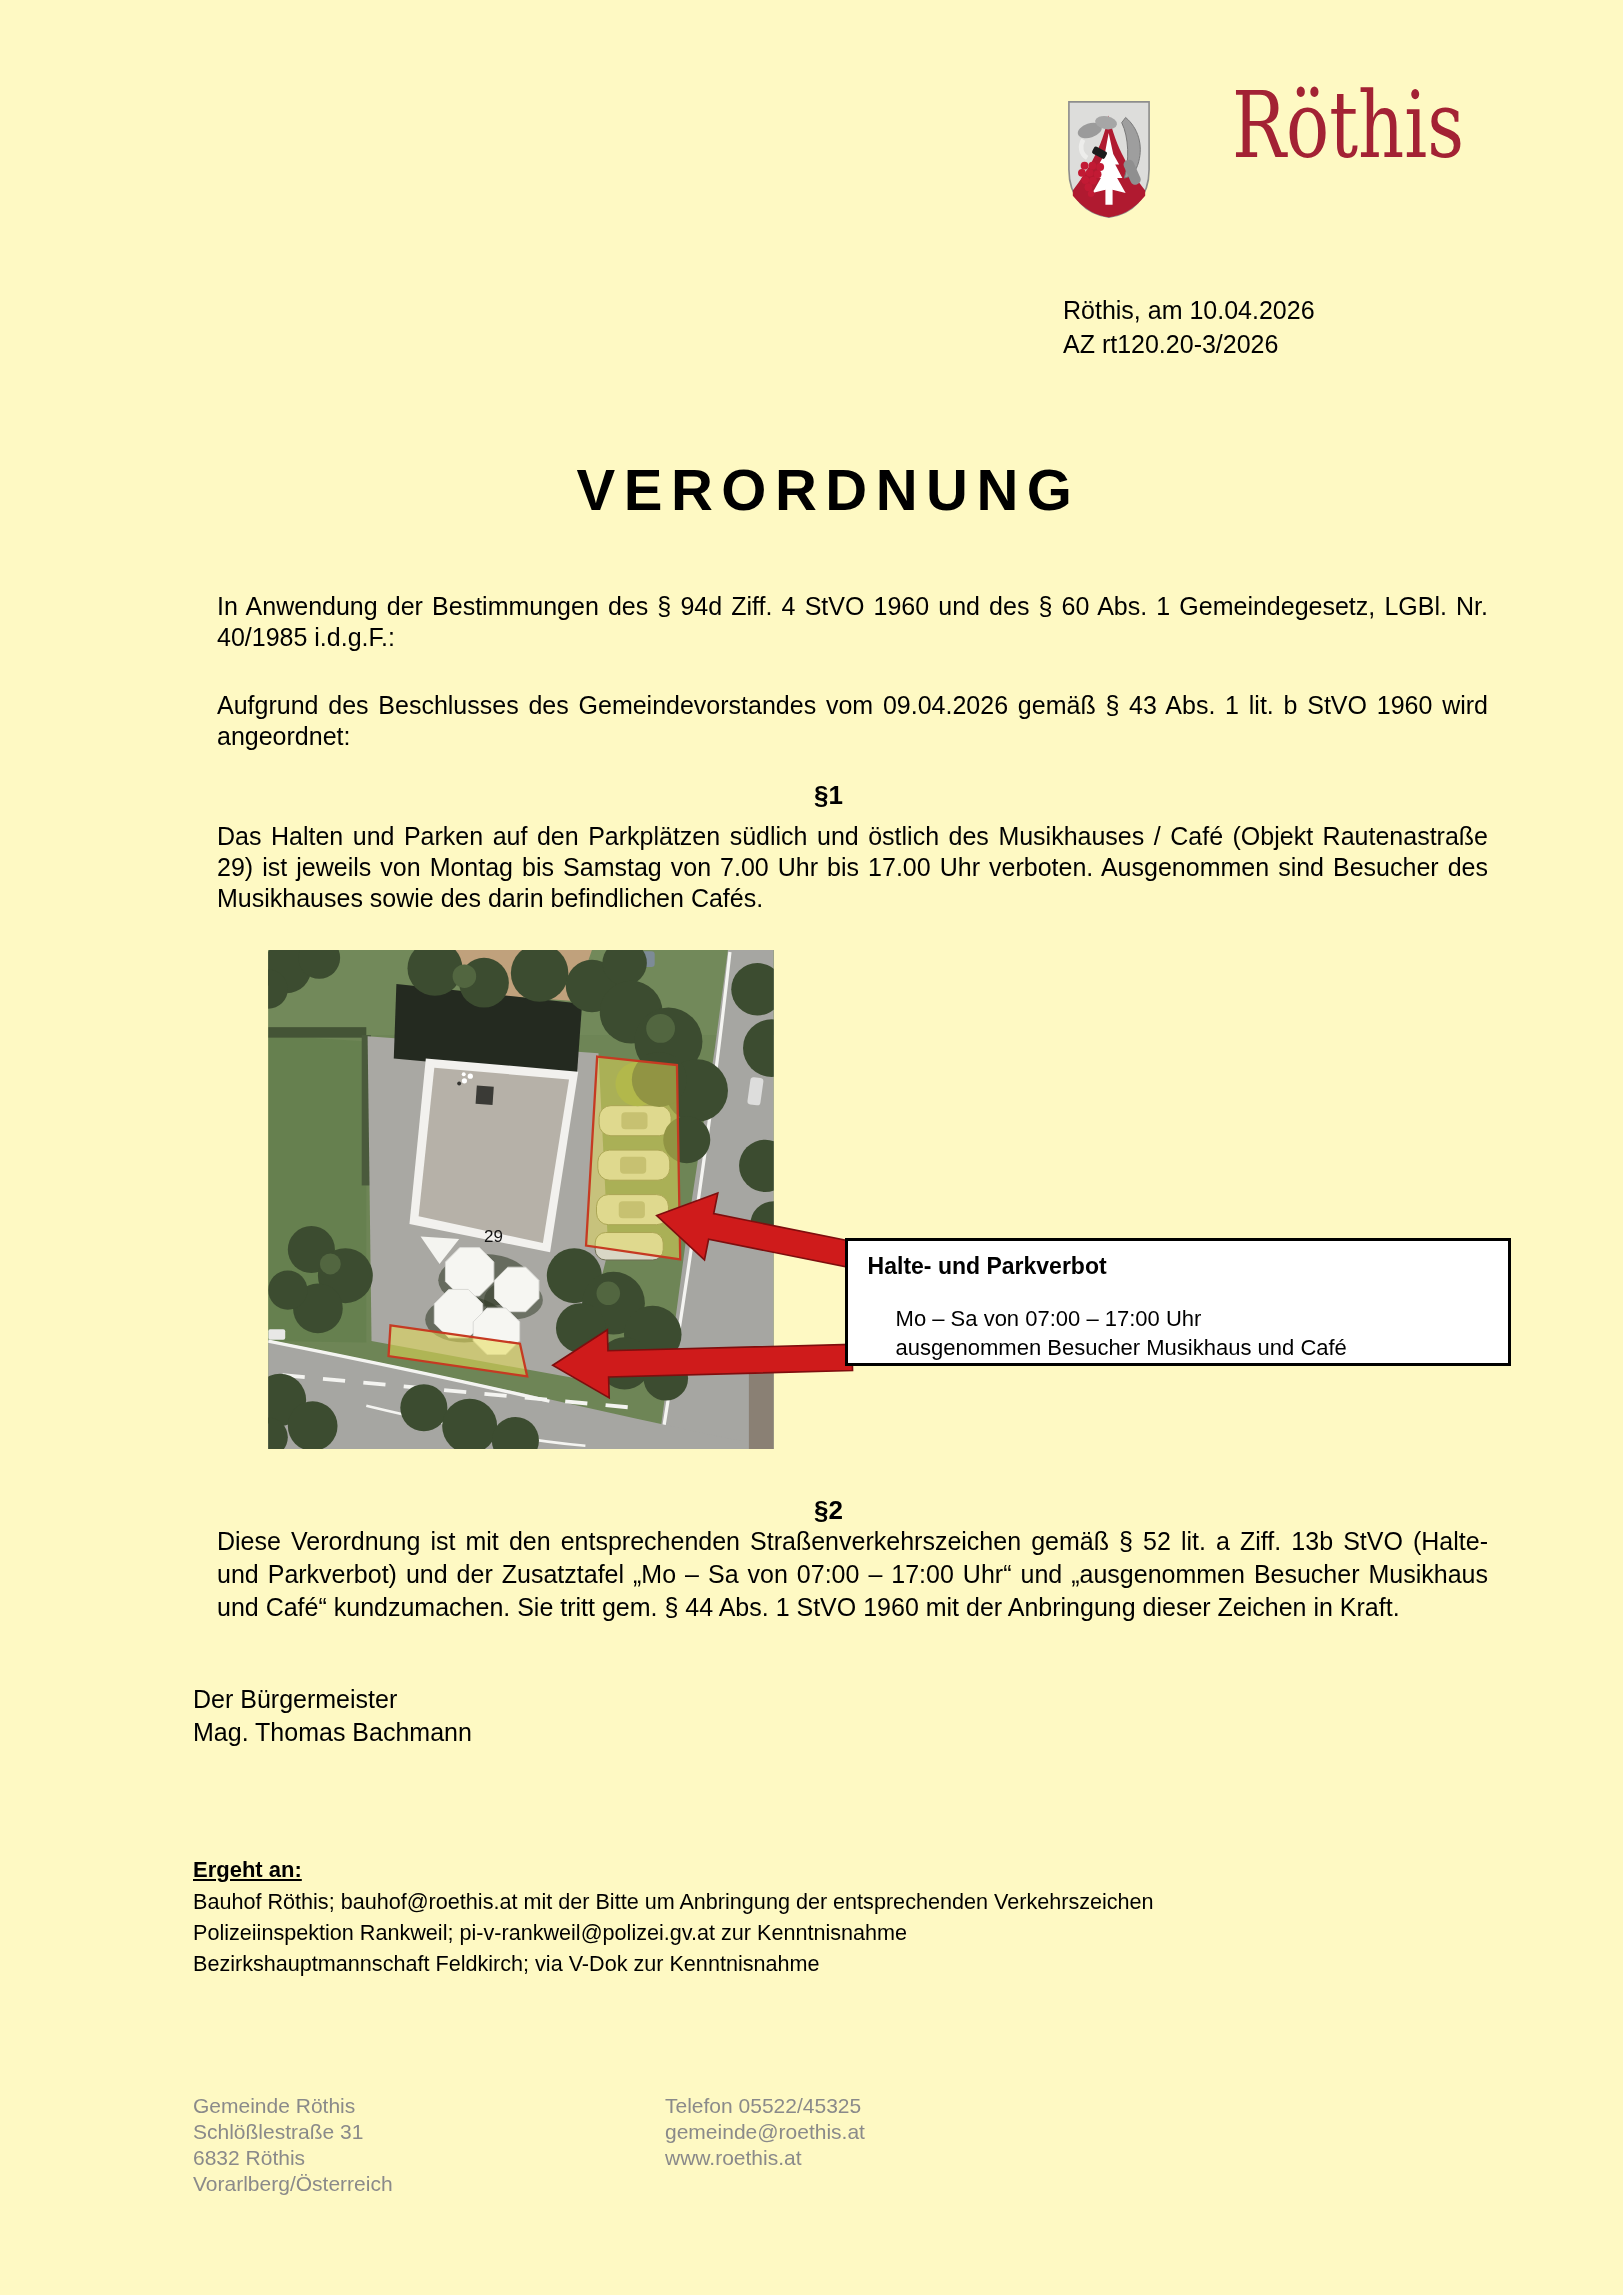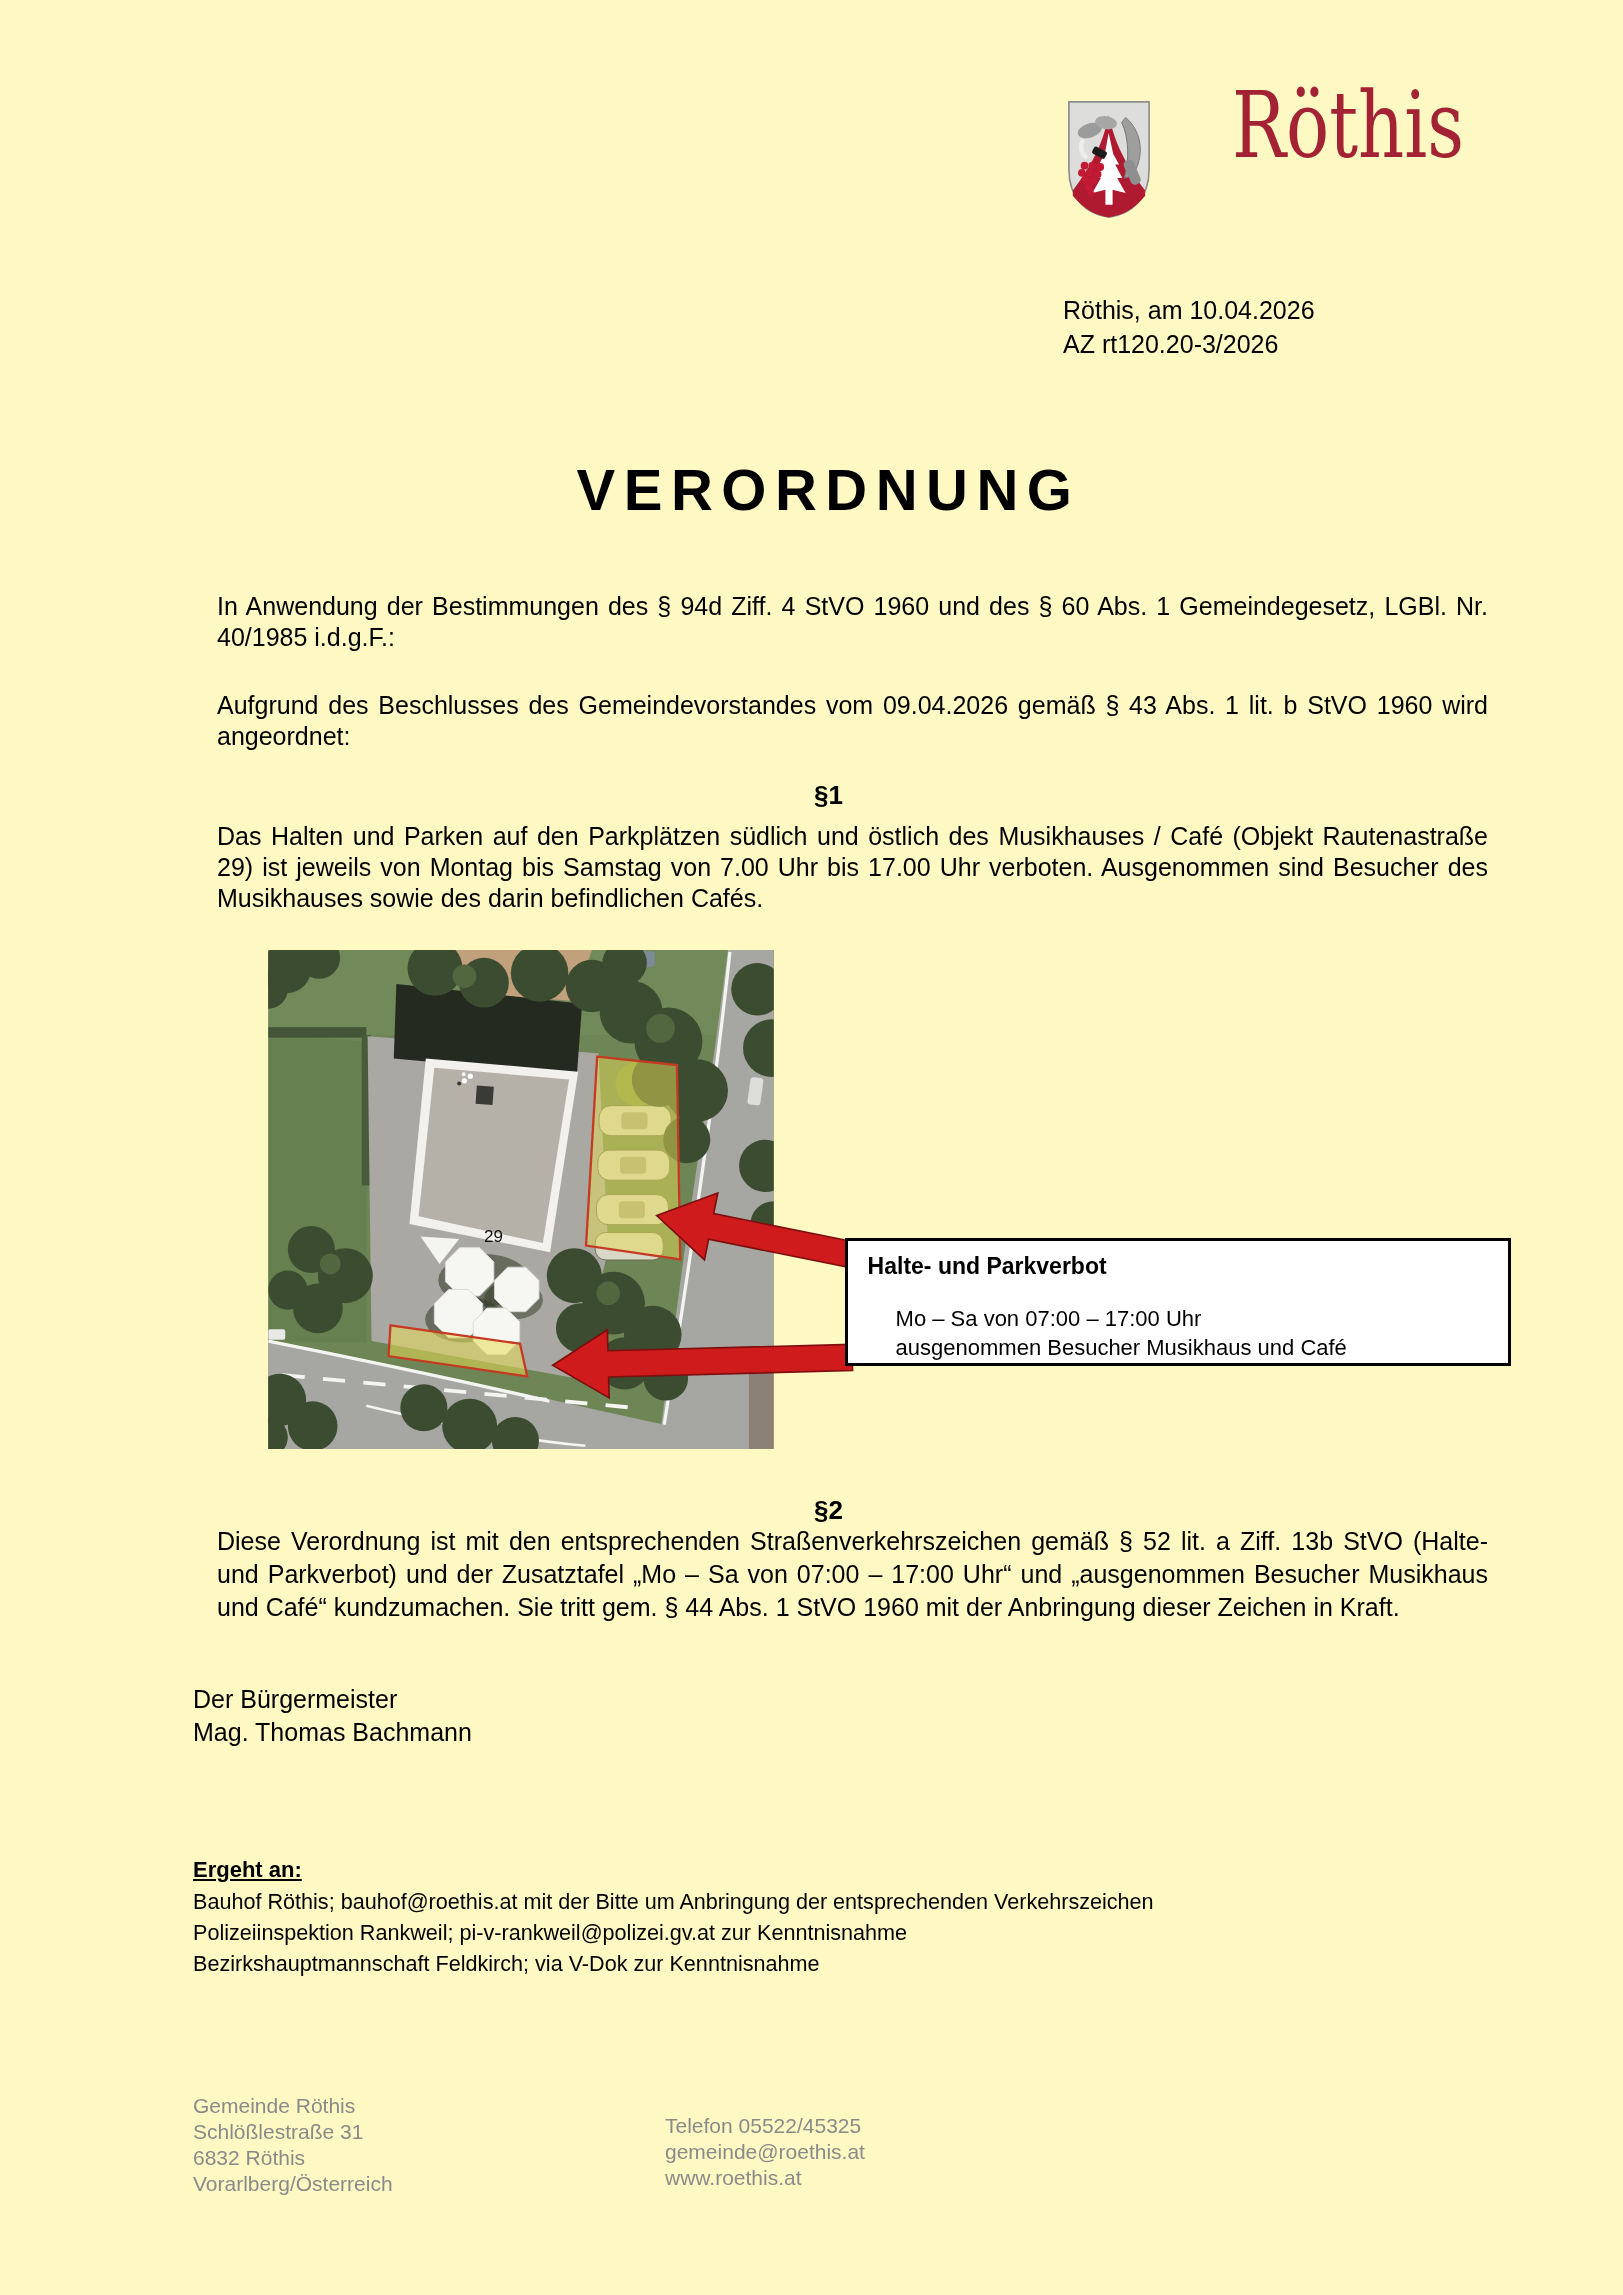--- a/index.html
+++ b/index.html
@@ -47,21 +47,21 @@
   }
   .notetitle{position:absolute;left:19.6px;top:11.8px;font-size:23px;font-weight:bold;line-height:1.2;}
   .notelines{position:absolute;left:19.6px;top:63px;font-size:22px;line-height:29px;margin-left:28px;}
   
   .signature{left:193px;top:1683px;font-size:25px;line-height:33px;}
   .ergehthead{left:193px;top:1857px;font-size:22px;font-weight:bold;text-decoration:underline;line-height:1.2;}
   .ergehtlist{left:193px;top:1886px;font-size:21.6px;line-height:31px;}
   
   .footer{color:#8a8a8a;font-size:21px;line-height:26px;}
   .footleft{left:193px;top:2093px;}
-  .footright{left:665px;top:2093px;margin-top:20px;}
+  .footright{left:665px;top:2093px;}
 </style>
 </head>
 <body>
 
 <div class="page">
 
   <svg class="abs coat" viewBox="0 0 135 185">
     <path d="M6,4 H129 V108 C129,152 103,176 67.5,181 C32,176 6,152 6,108 Z" fill="#dddddb" stroke="#8d8d8d" stroke-width="2.5"></path>
     <path d="M67,25 C57,75 35,110 12,140 L12,148 C30,170 50,179 67,181 C85,179 105,170 123,148 L123,140 C100,110 78,75 67,25 Z" fill="#b01a30"></path>
     <polygon fill="#ffffff" points="67,52 61,84 52,100 58,100 47,121 55,121 42,144 62,139 62,162 73,162 73,139 93,144 80,121 88,121 77,100 83,100 74,84 67,52"></polygon>

